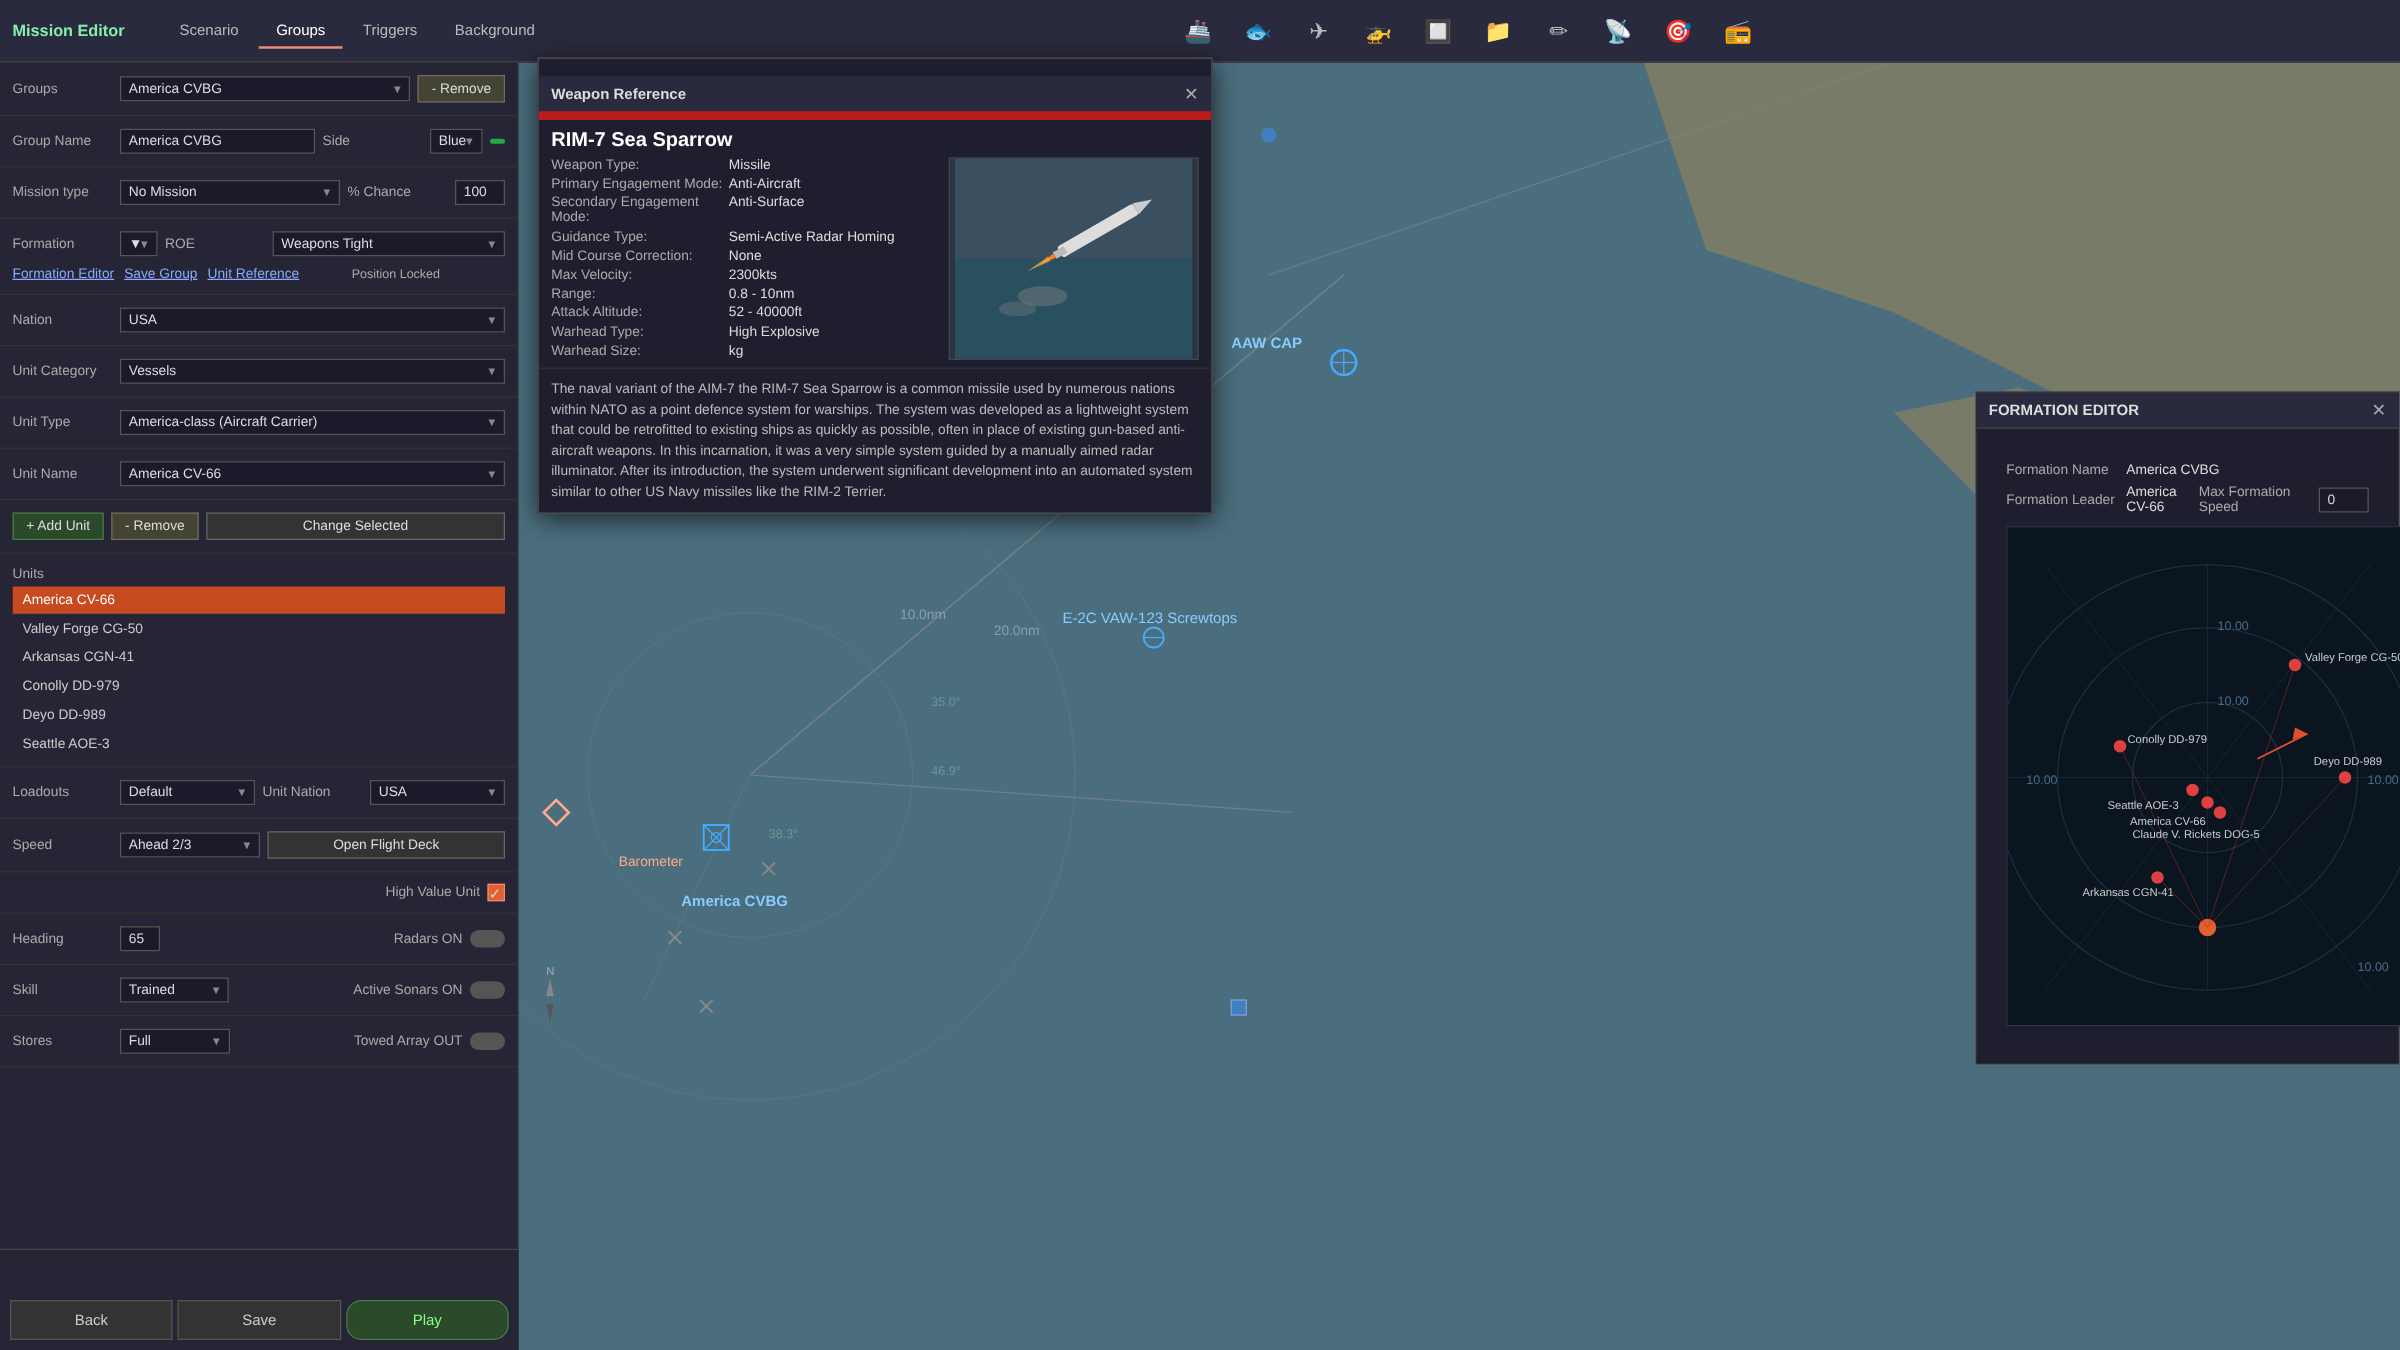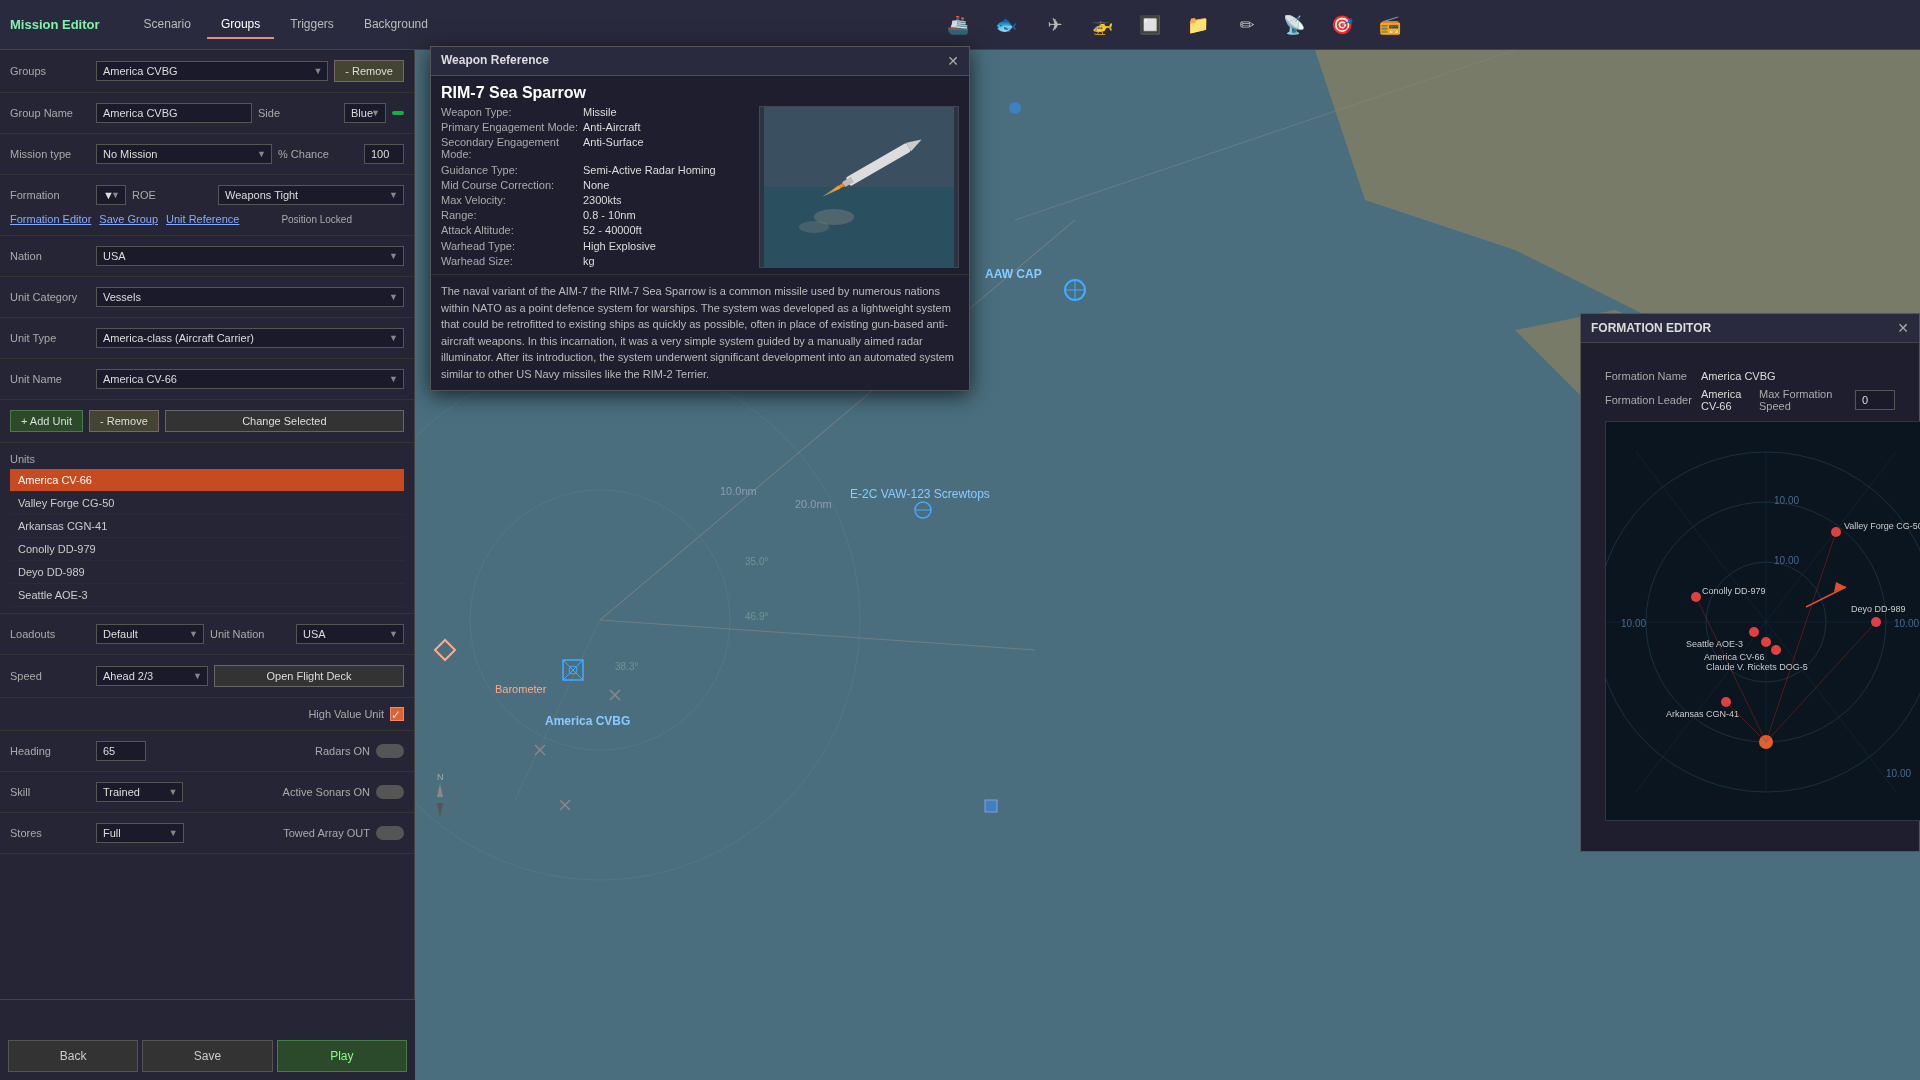--- a/index.html
+++ b/index.html
@@ -44,21 +44,21 @@
     .bottom-btn { flex: 1; padding: 8px; text-align: center; background: #333; border: 1px solid #555; color: #ccc; cursor: pointer; font-size: 12px; margin-top: 32px; }
 
     
     .map-area { position: absolute; top: 50px; left: 415px; right: 0; bottom: 0; background: #3a5a6a; overflow: hidden; }
 
     
     .map-svg { position: absolute; top: 0; left: 0; width: 100%; height: 100%; }
 
     
     .dialog { position: absolute; background: #1e1e2e; border: 1px solid #555; box-shadow: 0 4px 20px rgba(0,0,0,0.7); z-index: 100; }
-    .dialog-header { background: #2a2a3e; padding: 6px 10px; display: flex; justify-content: space-between; border-bottom: 1px solid #b91c1c; cursor: move; }
+    .dialog-header { background: #2a2a3e; padding: 6px 10px; display: flex; justify-content: space-between; align-items: center; border-bottom: 7px solid #b91c1c; cursor: move; margin-top: 14px; }
     .dialog-title { font-size: 12px; color: #ddd; font-weight: bold; }
     .dialog-close { color: #aaa; cursor: pointer; font-size: 14px; }
     .weapon-dialog { left: 430px; top: 46px; width: 540px; }
     .weapon-title { font-size: 16px; color: #fff; font-weight: bold; padding: 8px 10px 4px; }
     .weapon-info { display: grid; grid-template-columns: 140px 1fr; gap: 2px; font-size: 11px; }
     .weapon-key { color: #aaa; }
     .weapon-val { color: #ddd; }
     .weapon-desc { font-size: 11px; color: #bbb; line-height: 1.5; padding: 8px 10px; border-top: 1px solid #333; }
 
     
@@ -266,21 +266,21 @@
   <div class="panel-section">
     <div class="checkbox-row">
       <span class="checkbox-label">High Value Unit</span>
       <div class="cb">✓</div>
     </div>
   </div>
 
   <div class="panel-section">
     <div class="panel-row">
       <span class="panel-label">Heading</span>
-      <input class="panel-input" type="text" value="65" style="width: 50px; flex: 0 0 auto;">
+      <input class="panel-input" type="text" value="65" style="width: 32px; flex: 0 0 auto;">
       <span style="flex:1"></span>
       <span class="checkbox-label">Radars ON</span>
       <div class="toggle"></div>
     </div>
   </div>
 
   <div class="panel-section">
     <div class="panel-row">
       <span class="panel-label">Skill</span>
       <div class="select-wrapper" style="flex:1">
@@ -307,21 +307,21 @@
       <div class="toggle"></div>
     </div>
   </div>
 
   <div style="height: 60px;"></div>
 </div>
 
 <div class="bottom-btns">
   <button class="bottom-btn">Back</button>
   <button class="bottom-btn">Save</button>
-  <button class="bottom-btn" style="background:#2a4a2a; border-color:#4a7a4a; color:#8f8;">Play</button>
+  <button class="bottom-btn" style="background:#2a4a2a; border-color:#4a7a4a; color:#8f8;border-radius:12px;">Play</button>
 </div>
 
 <div class="map-area">
   <svg class="map-svg" viewBox="0 0 1505 1030" preserveAspectRatio="xMidYMid slice">
 
     <rect width="1505" height="1030" fill="#4a6e7e"></rect>
 
     <polygon points="900,0 1505,0 1505,400 1300,300 1200,250 1100,200 950,150" fill="#8a8060" opacity="0.7"></polygon>
     <polygon points="1100,280 1200,260 1350,320 1400,400 1300,420 1200,380" fill="#8a8060" opacity="0.7"></polygon>
 

